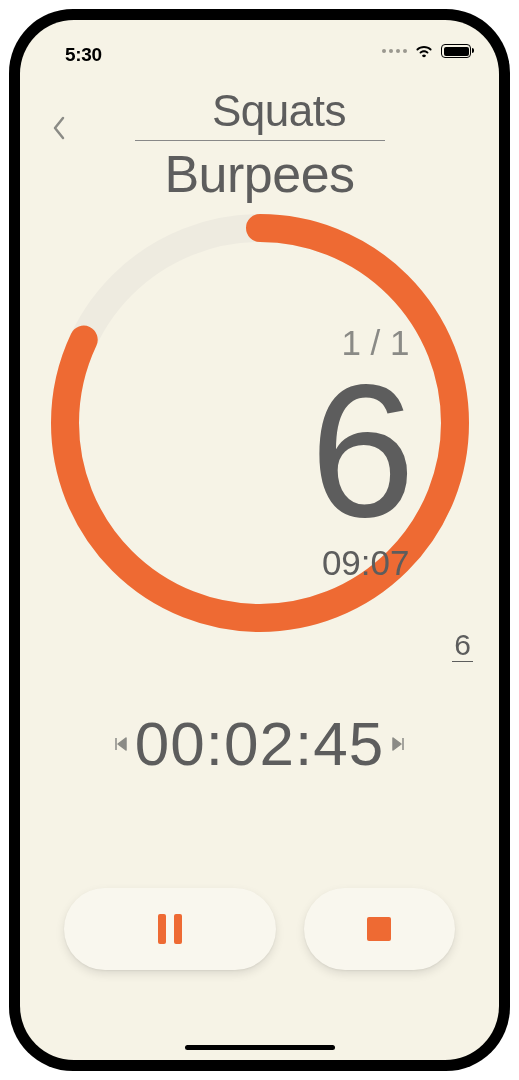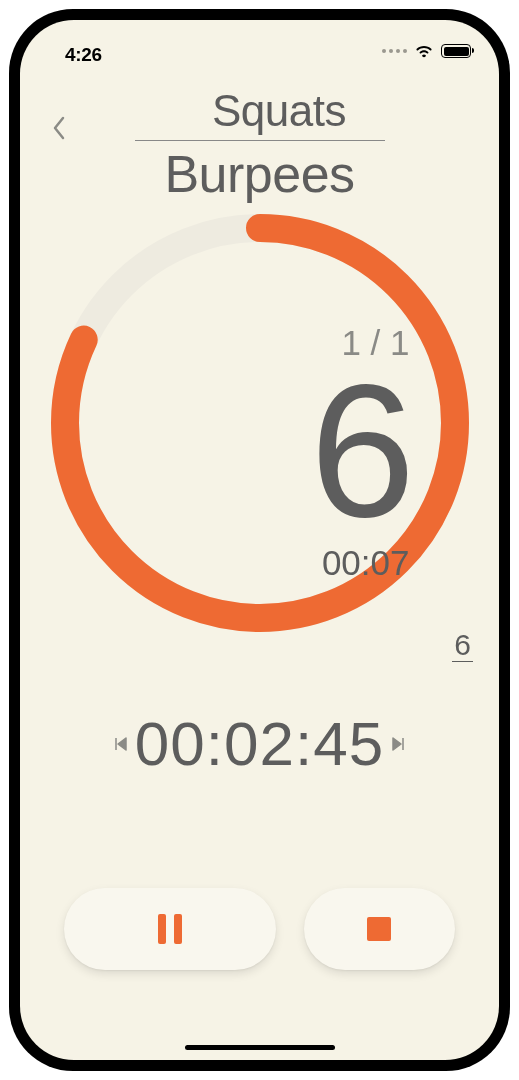--- a/index.html
+++ b/index.html
@@ -56,21 +56,21 @@
 
   .home-ind { position: absolute; bottom: 10px; left: 50%; transform: translateX(-50%); width: 150px; height: 5px; background: #000; border-radius: 3px; }
 </style>
 </head>
 <body>
 
 <div class="device">
   <div class="screen">
 
     <div class="status">
-      <div class="status-time">4:26</div>
+      <div class="status-time">5:30</div>
       <div class="status-right">
         <div class="cell-dots">
             <span></span>
             <span></span>
             <span></span>
             <span></span>
           </div>
         <svg class="wifi" viewBox="0 0 20 14">
           <path d="M10 13.2 c-0.6 0 -1.1 -0.2 -1.5 -0.6 l-0.1 -0.1 c-0.4 -0.4 -0.4 -1 0 -1.4 0.9 -0.8 2.3 -0.8 3.2 0 0.4 0.4 0.4 1 0 1.4 l-0.1 0.1 C11.1 13 10.6 13.2 10 13.2 Z M14.2 9.3 c-0.4 0.4 -1 0.4 -1.4 0 C11.3 8 8.7 8 7.2 9.3 c-0.4 0.4 -1 0.4 -1.4 0 -0.4 -0.4 -0.4 -1 0 -1.4 2.3 -2.1 6.1 -2.1 8.4 0 C14.6 8.3 14.6 8.9 14.2 9.3 Z M17.3 6.2 c-0.4 0.4 -1 0.4 -1.4 0 C12.8 3.3 7.2 3.3 4.1 6.2 3.7 6.6 3.1 6.6 2.7 6.2 2.3 5.8 2.3 5.2 2.7 4.8 6.6 1.2 13.4 1.2 17.3 4.8 17.7 5.2 17.7 5.8 17.3 6.2 Z" fill="#000"></path>
         </svg>
@@ -93,21 +93,21 @@
     </div>
 
     <div class="ringwrap">
       <svg class="ring-svg" width="430" height="430" viewBox="0 0 430 430">
         <circle cx="215" cy="215" r="195" stroke="#eeebe0" stroke-width="28" fill="none"></circle>
         <circle id="progress-arc" cx="215" cy="215" r="195" stroke="#ee6a33" stroke-width="28" fill="none" stroke-linecap="round" transform="rotate(-90 215 215)" stroke-dasharray="1225.22" stroke-dashoffset="220.54"></circle>
       </svg>
       <div class="ring-inner">
         <div class="set-count">1 / 1</div>
         <div class="big-count">6</div>
-        <div class="interval-time">00:07</div>
+        <div class="interval-time">09:07</div>
       </div>
     </div>
 
     <div class="side-count">6</div>
 
     <div class="elapsed-row">
       <div class="skip-btn">
         <svg width="18" height="18" viewBox="0 0 18 18">
           <path d="M4 3 v12 M14 3 L6 9 L14 15 Z" fill="#8b8b86" stroke="#8b8b86" stroke-width="1.5" stroke-linejoin="round"></path>
         </svg>

